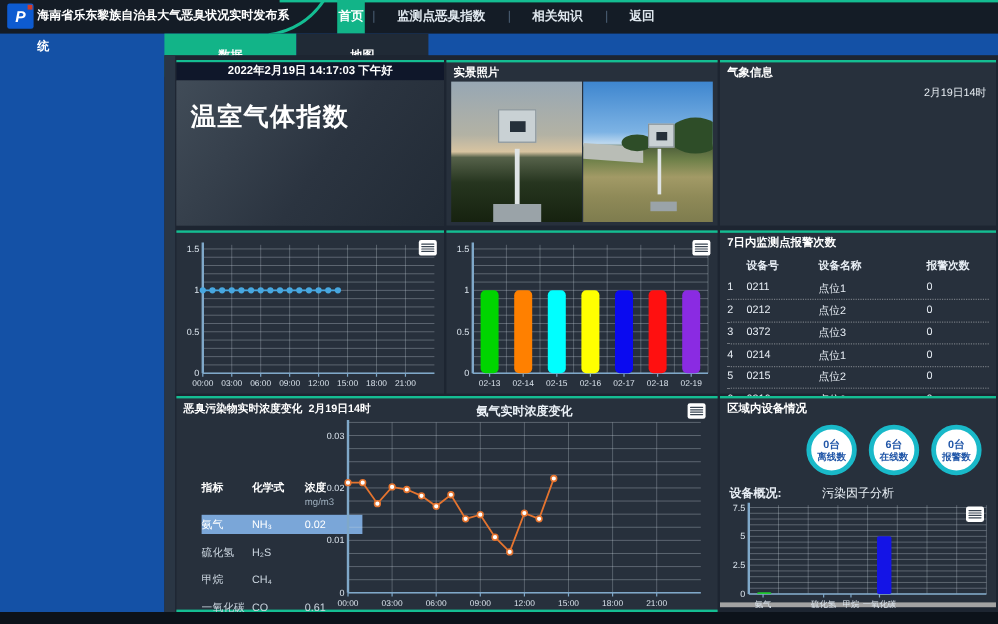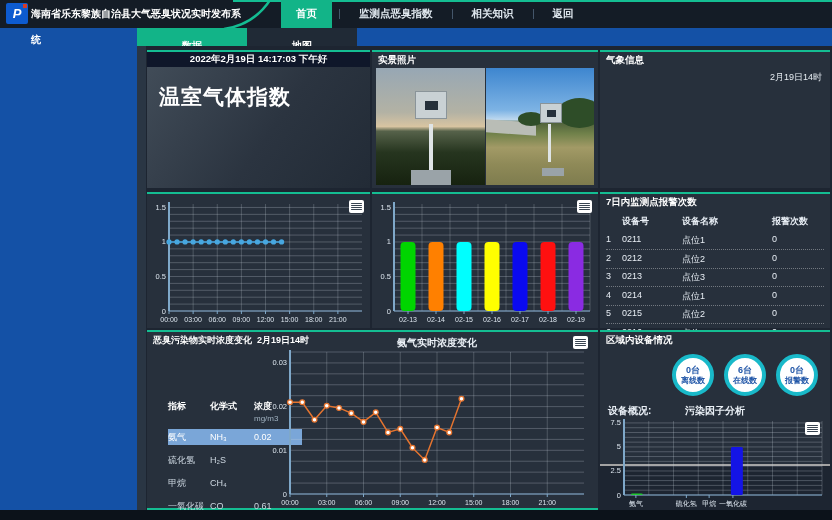--- a/index.html
+++ b/index.html
@@ -12,21 +12,21 @@
   .swoosh{position:absolute;left:222px;top:0;width:62px;height:28px;}
   .logo{position:absolute;left:6px;top:3px;width:22px;height:21px;background:#0d5bd0;border-radius:2px;
         color:#fff;display:flex;align-items:center;justify-content:center;font-weight:bold;
         font-style:italic;font-size:13px;}
   .logo .dot{position:absolute;right:1px;top:1px;width:4px;height:4px;background:#d23c2a;}
   .app-title{position:absolute;left:31px;top:1px;width:222px;color:#fff;font-size:10px;font-weight:bold;
              line-height:26px;letter-spacing:0px;word-break:break-all;}
   .menu{position:absolute;left:281px;top:0;height:28px;display:flex;align-items:stretch;
         font-size:10.5px;font-weight:bold;color:#dfe7ee;}
   .menu-item{display:flex;align-items:center;padding:0 12px;cursor:pointer;white-space:nowrap;}
-  .menu-item.active{background:#12b488;color:#fff;padding:0 15px;}
+  .menu-item.active{background:#12b488;color:#fff;padding:0 1px;}
   .menu-sep{width:1px;height:10px;background:#44566a;align-self:center;margin:0 7px;}
 
   
   .tab{position:absolute;top:28px;height:36px;width:110px;display:flex;align-items:center;justify-content:center;
        font-size:10px;font-weight:bold;color:#fff;cursor:pointer;}
   .tab-data{left:137px;background:#12b488;}
   .tab-map{left:247px;background:#202a36;}
 
   
   .dash{position:absolute;left:137px;top:46px;width:695px;height:464px;background:#1d2531;}
@@ -74,30 +74,30 @@
   .gh-hd{position:absolute;left:0;top:0;font-size:9px;font-weight:bold;color:#fff;padding:2px 0 0 6px;white-space:nowrap;}
   .poll-table{position:absolute;left:21px;top:20px;width:134px;font-size:9px;color:#cdd7e1;margin-top:48px;}
   .poll-head{display:grid;grid-template-columns:42px 44px 48px;font-weight:bold;color:#fff;margin-bottom:6px;}
   .poll-unit{font-weight:normal;font-size:8px;color:#9fb0bf;}
   .poll-row{display:grid;grid-template-columns:42px 44px 48px;height:16px;align-items:center;margin-bottom:7px;cursor:pointer;}
   .poll-row.hl{background:#7aa6d8;color:#fff;}
   .ammonia-title{position:absolute;left:140px;top:4px;width:300px;text-align:center;
                  font-size:10px;font-weight:bold;color:#eaf0f6;}
   .chart-ammonia{position:absolute;left:125px;top:16px;width:322px;height:162px;}
 
-  .p-devices{left:600px;top:330px;width:230px;height:136px;border-bottom:2px solid #a3a3a3;}
+  .p-devices{left:600px;top:330px;width:230px;height:176px;border-bottom:4px solid #a3a3a3;}
   .overview-label{position:absolute;left:8px;top:40px;font-size:10px;font-weight:bold;color:#e8eef5;margin-top:32px;}
   .circle{position:absolute;top:22px;width:42px;height:42px;border-radius:50%;background:#fff;
           border:4px solid #19b9c9;box-sizing:border-box;display:flex;flex-direction:column;
           align-items:center;justify-content:center;font-weight:bold;line-height:1.15;}
   .circle .count{font-size:9px;color:#2257a8;text-align:right;}
   .circle .lbl{font-size:8px;color:#2257a8;}
   .c1{left:72px;} .c2{left:124px;} .c3{left:176px;}
   .factor-title{position:absolute;left:0;top:72px;width:100%;text-align:center;
-                font-size:10px;font-weight:bold;color:#eaf0f6;}
+                font-size:10px;font-weight:normal;color:#eaf0f6;}
   .chart-factor{position:absolute;left:2px;top:86px;width:226px;height:90px;}
 
   
   .hb{position:absolute;width:15px;height:13px;background:#fff;border-radius:2px;display:flex;
       flex-direction:column;justify-content:center;gap:1px;padding:2px 2px;box-sizing:border-box;cursor:pointer;}
   .hb i{display:block;height:1.2px;background:#394552;border-radius:1px;}
 </style>
 </head>
 <body>
 
@@ -314,21 +314,21 @@
             <span>0</span>
           </div>
           <div class="alarm-row">
             <span>2</span>
             <span>0212</span>
             <span>点位2</span>
             <span>0</span>
           </div>
           <div class="alarm-row">
             <span>3</span>
-            <span>0213</span>
+            <span>0372</span>
             <span>点位3</span>
             <span>0</span>
           </div>
           <div class="alarm-row">
             <span>4</span>
             <span>0214</span>
             <span>点位1</span>
             <span>0</span>
           </div>
           <div class="alarm-row">

